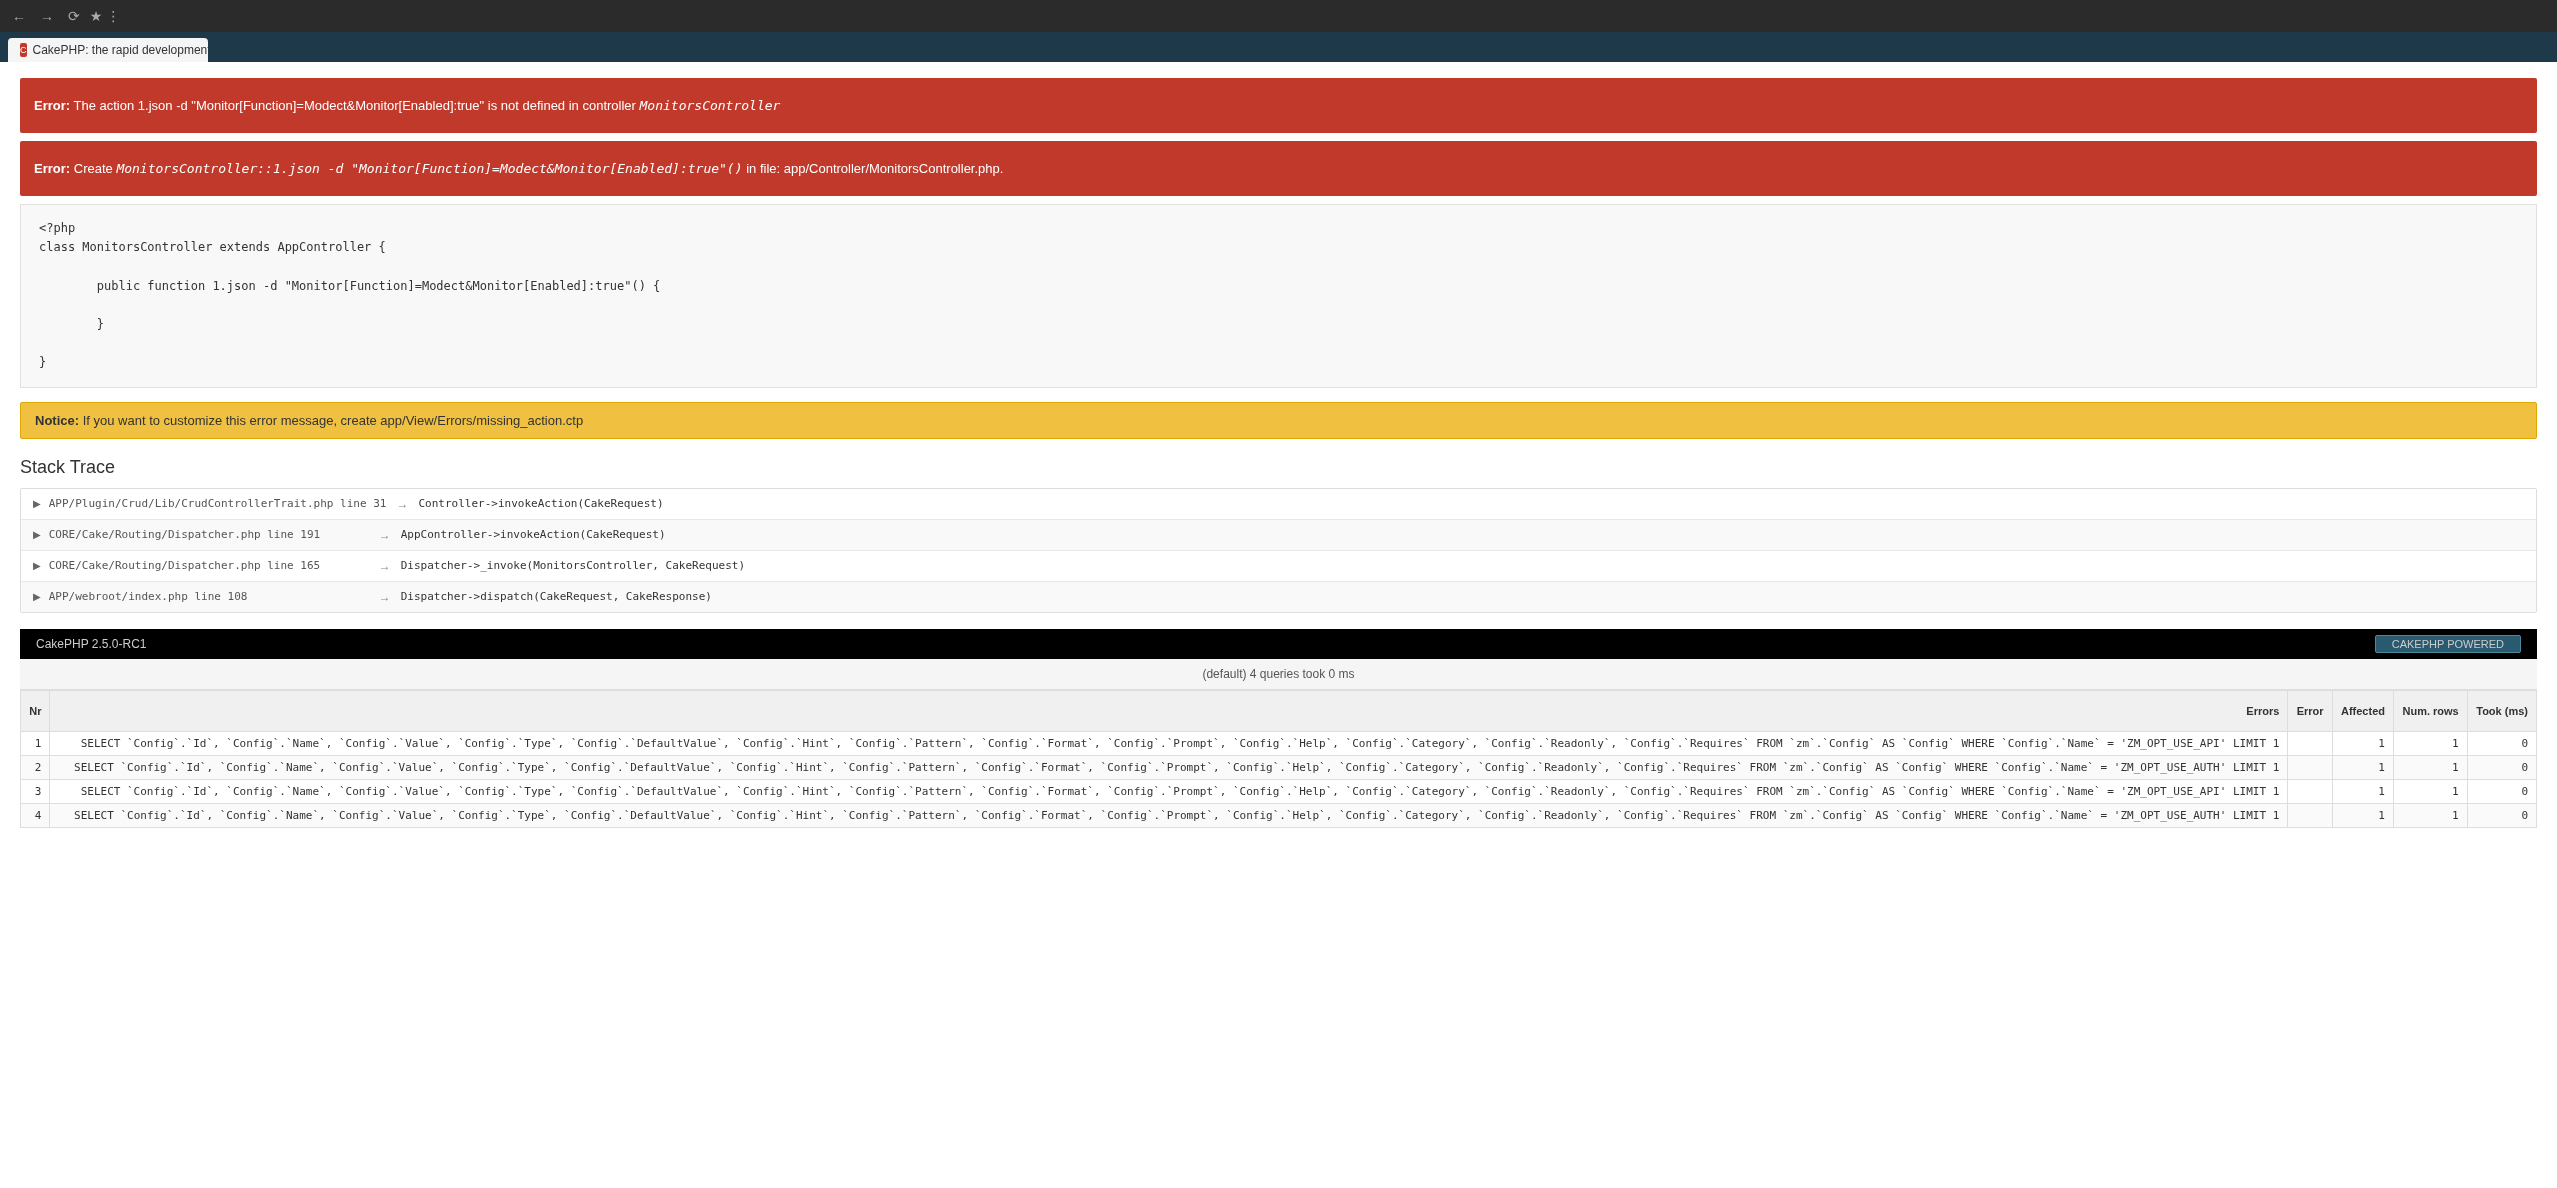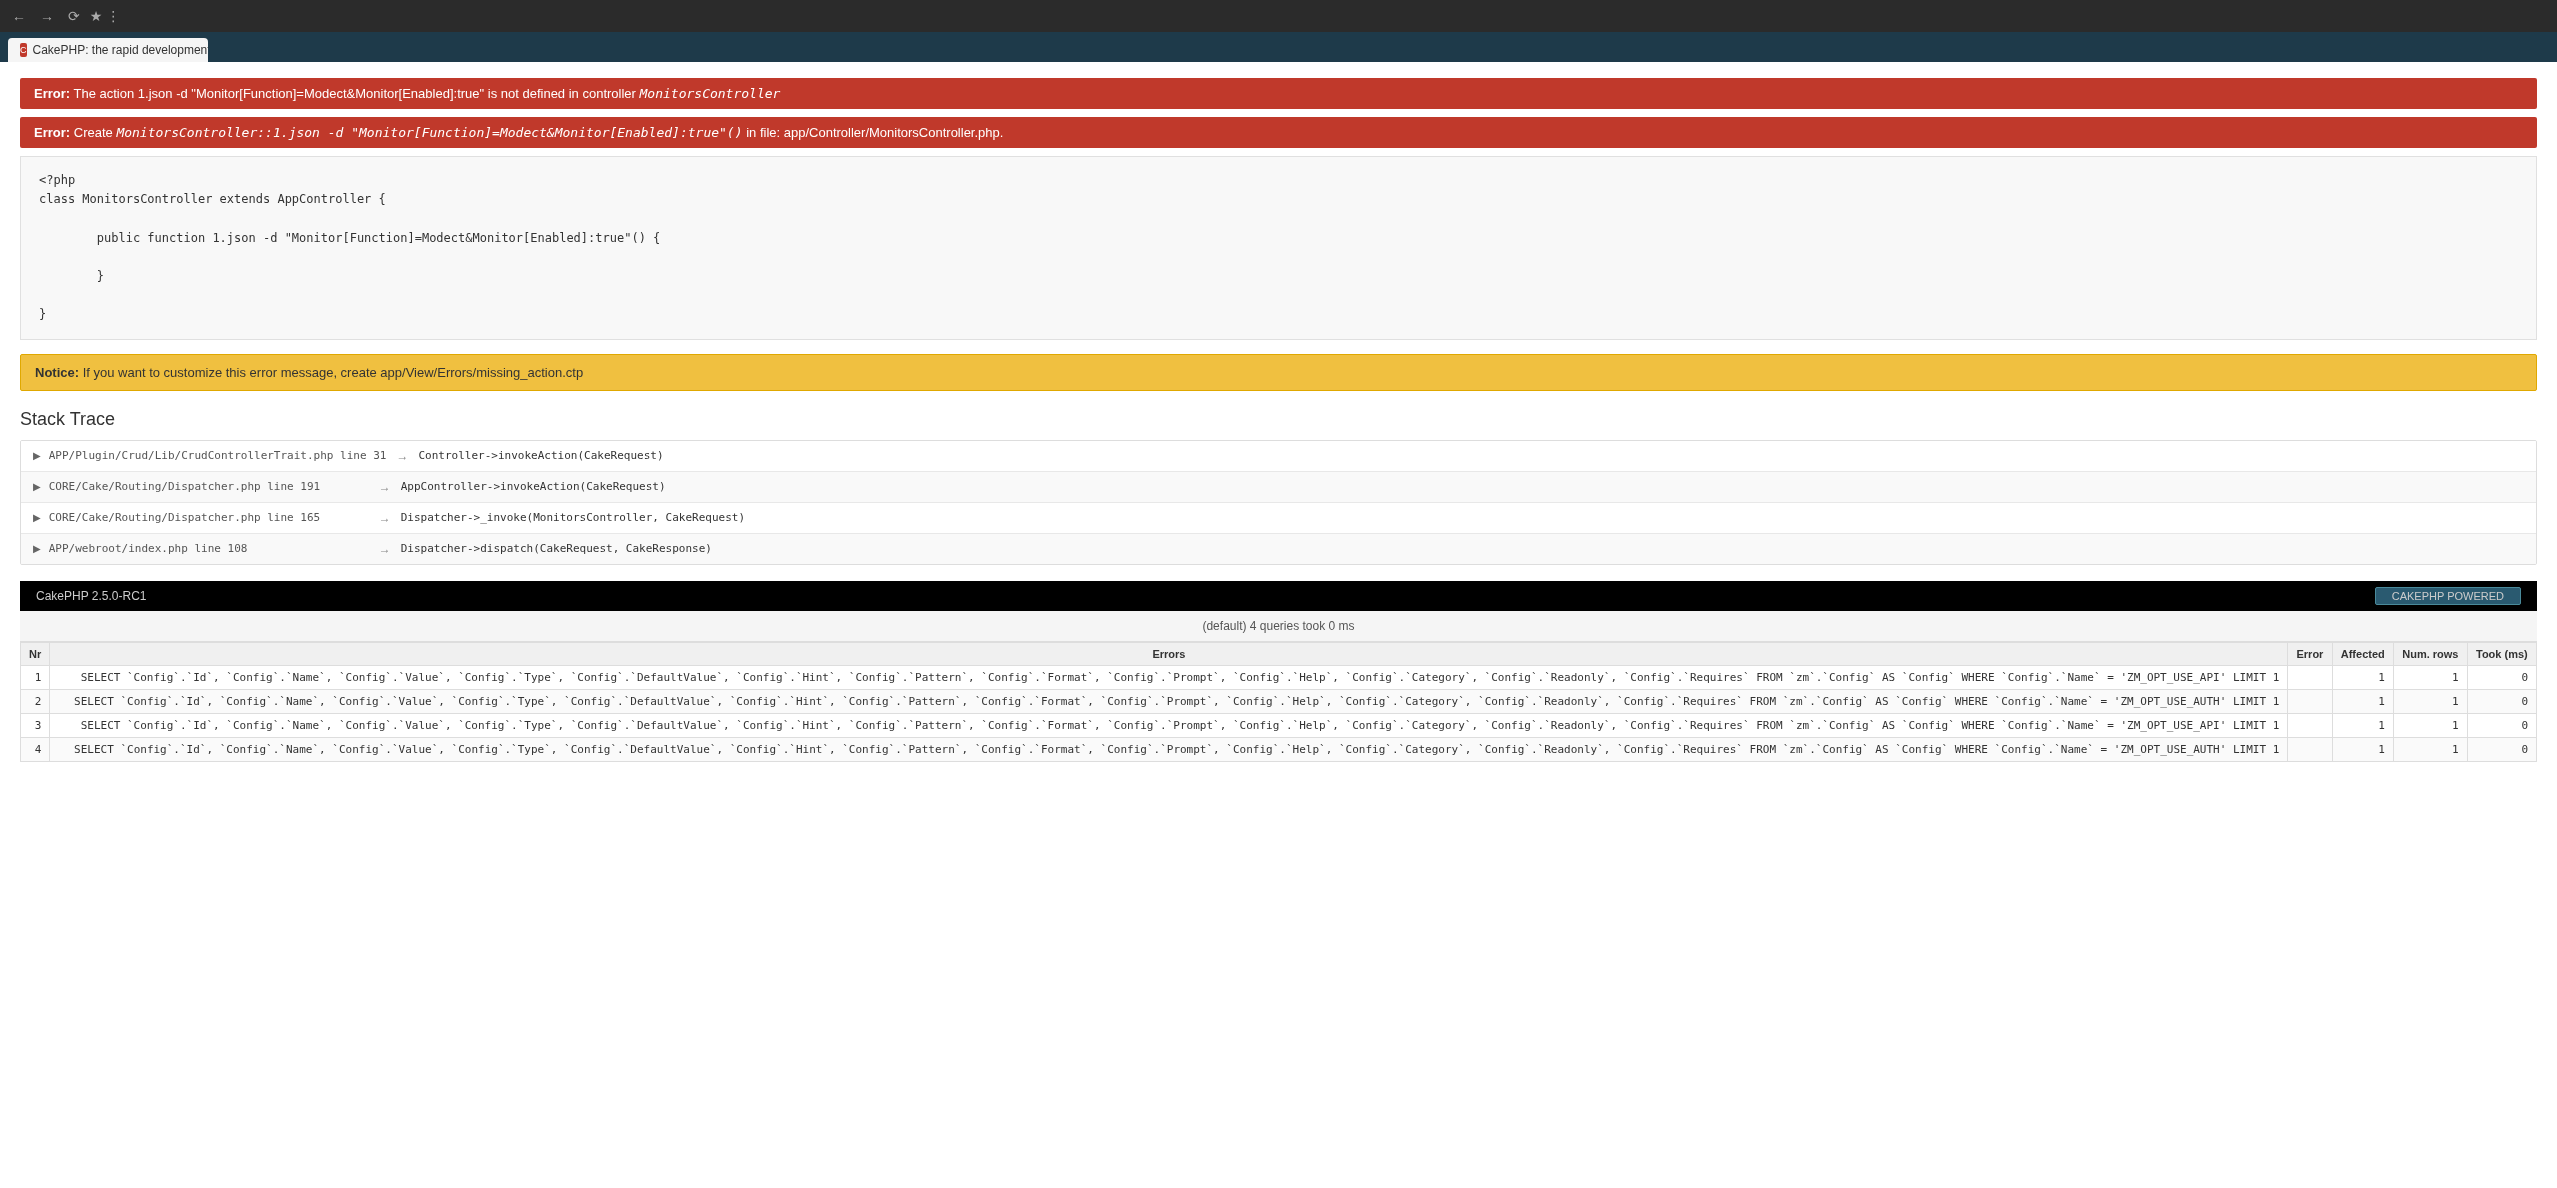--- a/index.html
+++ b/index.html
@@ -83,21 +83,21 @@
       color: #c0392b;
       font-size: 22px;
       font-weight: normal;
       margin-bottom: 14px;
     }
 
     
     .error-box {
       background: #c0392b;
       color: #fff;
-      padding: 8px 14px;
+      padding: 20px 14px;
       margin-bottom: 8px;
       font-size: 13px;
       border-radius: 2px;
     }
     .error-box code, .error-box em {
       font-style: italic;
       font-family: monospace;
     }
 
     
@@ -204,22 +204,22 @@
       border-bottom: 1px solid #ddd;
     }
     .queries-table {
       width: 100%;
       border-collapse: collapse;
       font-size: 11px;
     }
     .queries-table th {
       background: #f0f0f0;
       border: 1px solid #ddd;
-      padding: 5px 8px;
-      text-align: center;
+      padding: 14px 8px;
+      text-align: right;
       font-weight: bold;
       color: #333;
     }
     .queries-table td {
       border: 1px solid #ddd;
       padding: 5px 8px;
       vertical-align: top;
       color: #333;
       font-family: monospace;
       font-size: 11px;

